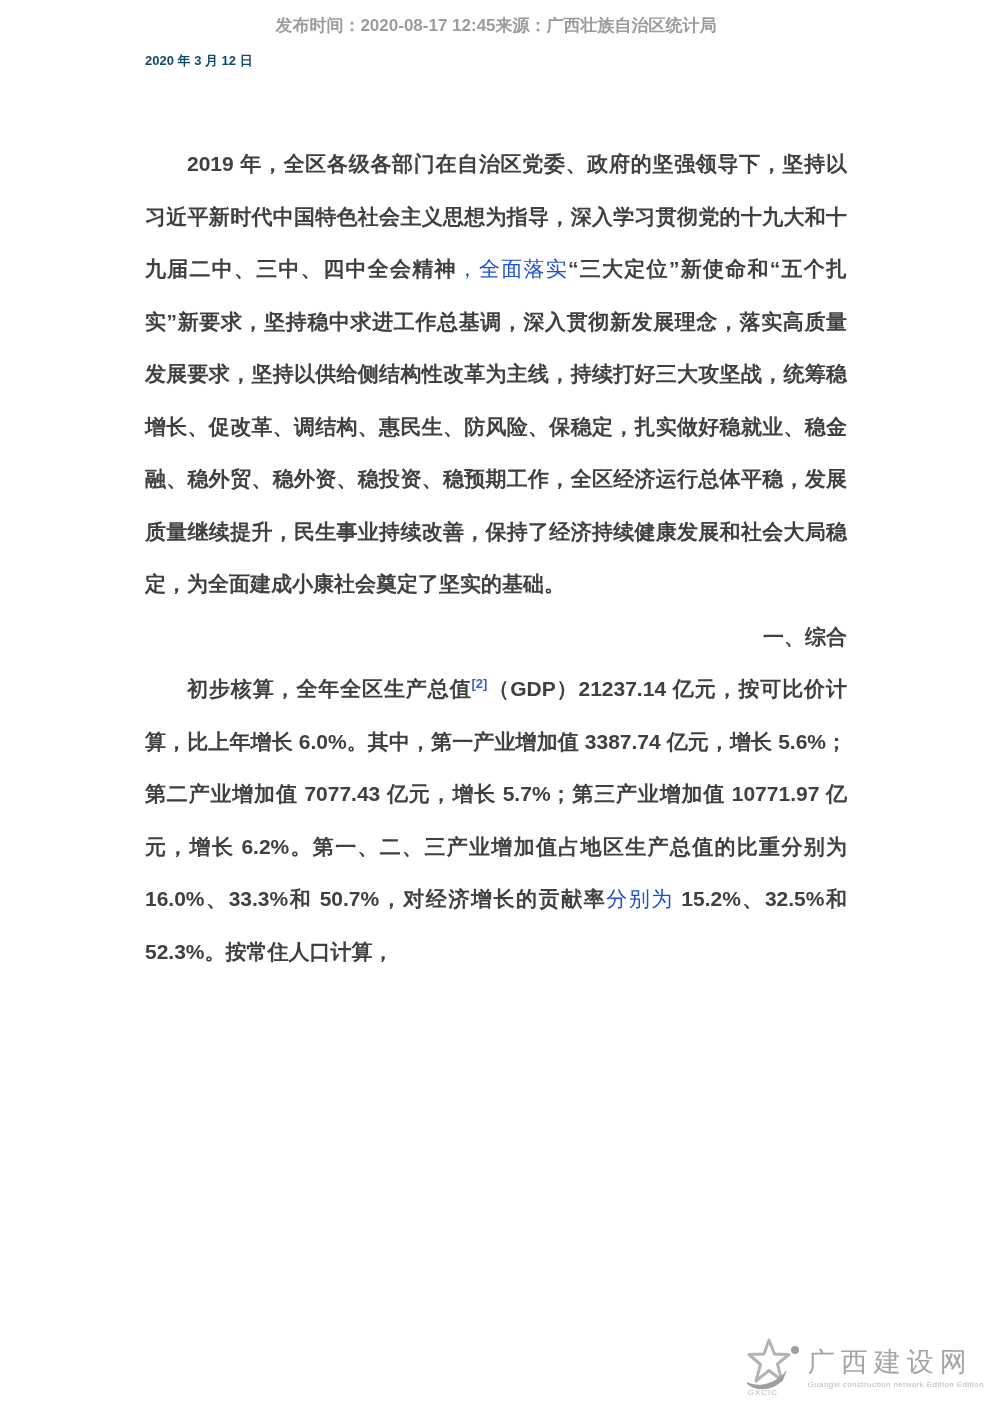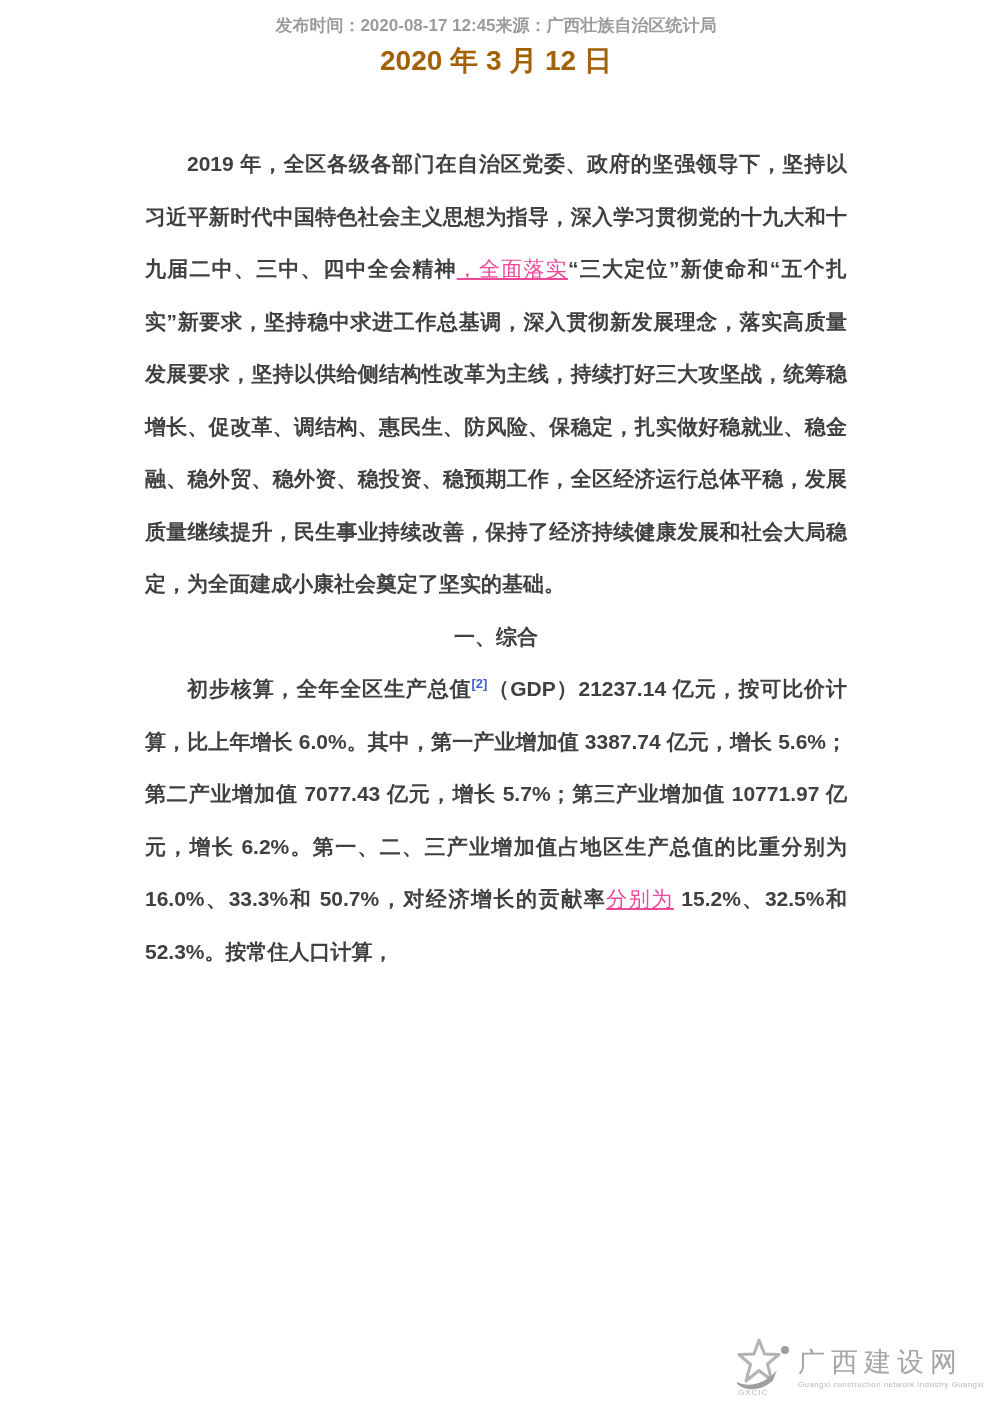--- a/index.html
+++ b/index.html
@@ -29,44 +29,43 @@
   .meta-line {
     margin-top: 12px;
     font-size: 17px;
     font-weight: 700;
     line-height: 28px;
     text-align: center;
     color: #9b9b9b;
   }
   .date-line {
     margin-top: 6px;
-    font-size: 28px;
+    font-size: 13px;
     font-weight: 700;
     line-height: 30px;
-    text-align: center;
-    color: #a16207;
+    color: #0c4a6e;
   }
   .article-body {
     margin-top: 62px;
   }
   .para {
     font-size: 21px;
     line-height: 52.5px;
     color: #404040;
     text-align: justify;
     margin: 0;
   }
   .para.body { text-indent: 2em; }
   .para.heading {
-    text-align: center;
+    text-align: right;
     text-indent: 0;
     font-weight: 700;
   }
   .seg.bold { font-weight: 700; }
-  .seg.regular { font-weight: 400; color: #ec4899; text-decoration: underline; }
+  .seg.regular { font-weight: 400; color: #1d4ed8; }
   .footnote {
     color: #3a5fcd;
     font-size: 13px;
     font-weight: 700;
     vertical-align: super;
     line-height: 0;
     cursor: pointer;
   }
   .watermark {
     position: absolute;
@@ -138,16 +137,16 @@
         <polygon points="29,3 34.5,17 49,17.5 37.5,27 41.5,43 29,33.5 16,44 20.5,27.5 9,17.5 24,17" fill="#ffffff" stroke="#b3b3b3" stroke-width="3" stroke-linejoin="round"></polygon>
 
         <path d="M7,45 C18,51 36,47 47,33 L43,43 C33,54 16,55 7,47 Z" fill="#9e9e9e"></path>
 
         <circle cx="55" cy="13" r="4" fill="#9e9e9e"></circle>
       </svg>
       <span class="wm-script">GXCIC</span>
     </div>
     <div class="wm-text">
       <span class="wm-site">广西建设网</span>
-      <span class="wm-tagline">Guangxi construction network Industry Guangxi</span>
+      <span class="wm-tagline">Guangxi construction network Edition Edition</span>
     </div>
   </div>
 </div>
 
 </body></html>

